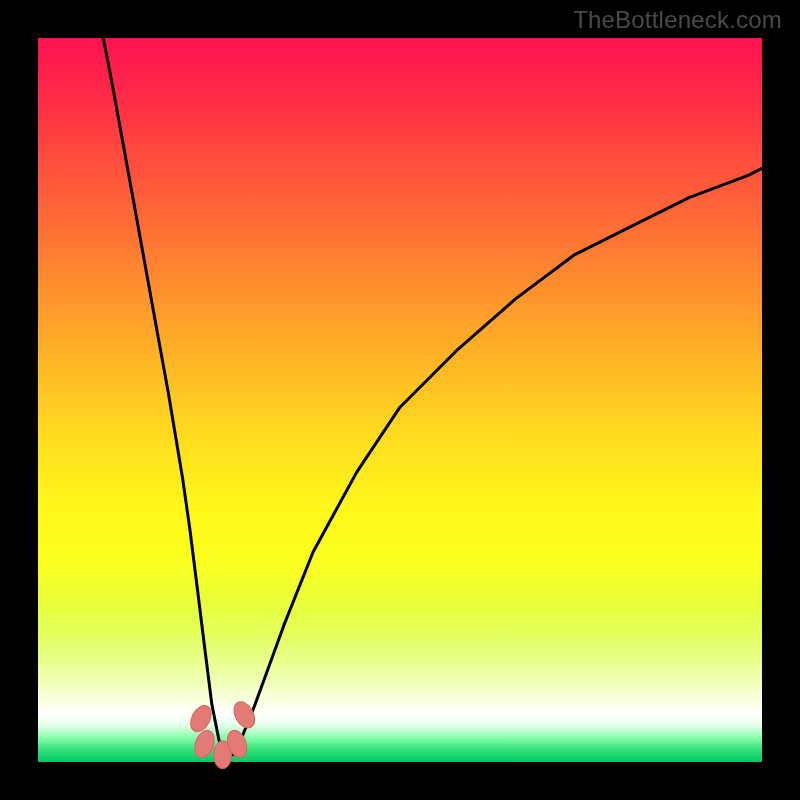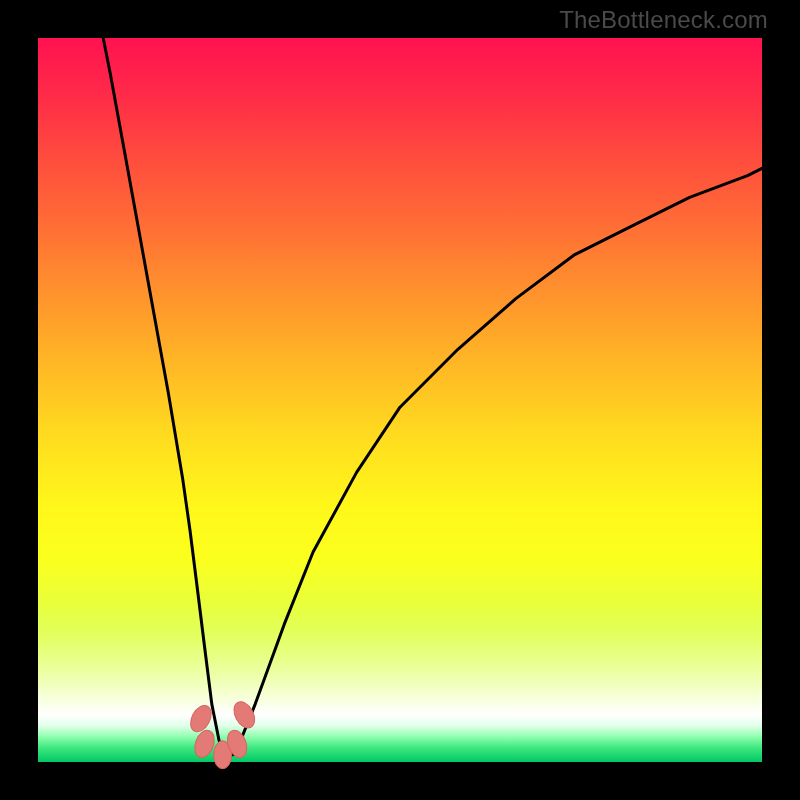--- a/index.html
+++ b/index.html
@@ -44,21 +44,21 @@
       #ffffff 93.5%,
       #e0ffe8 95%,
       #90ffb0 96.5%,
       #40e880 98%,
       #00c864 100%
     );
   }
   .watermark {
     position: absolute;
     top: 6px;
-    right: 32px;
+    right: 18px;
     color: #4a4a4a;
     font-size: 24px;
     letter-spacing: 0.2px;
     font-weight: 400;
     z-index: 10;
   }
   svg.curve {
     position: absolute;
     left: 0;
     top: 0;

